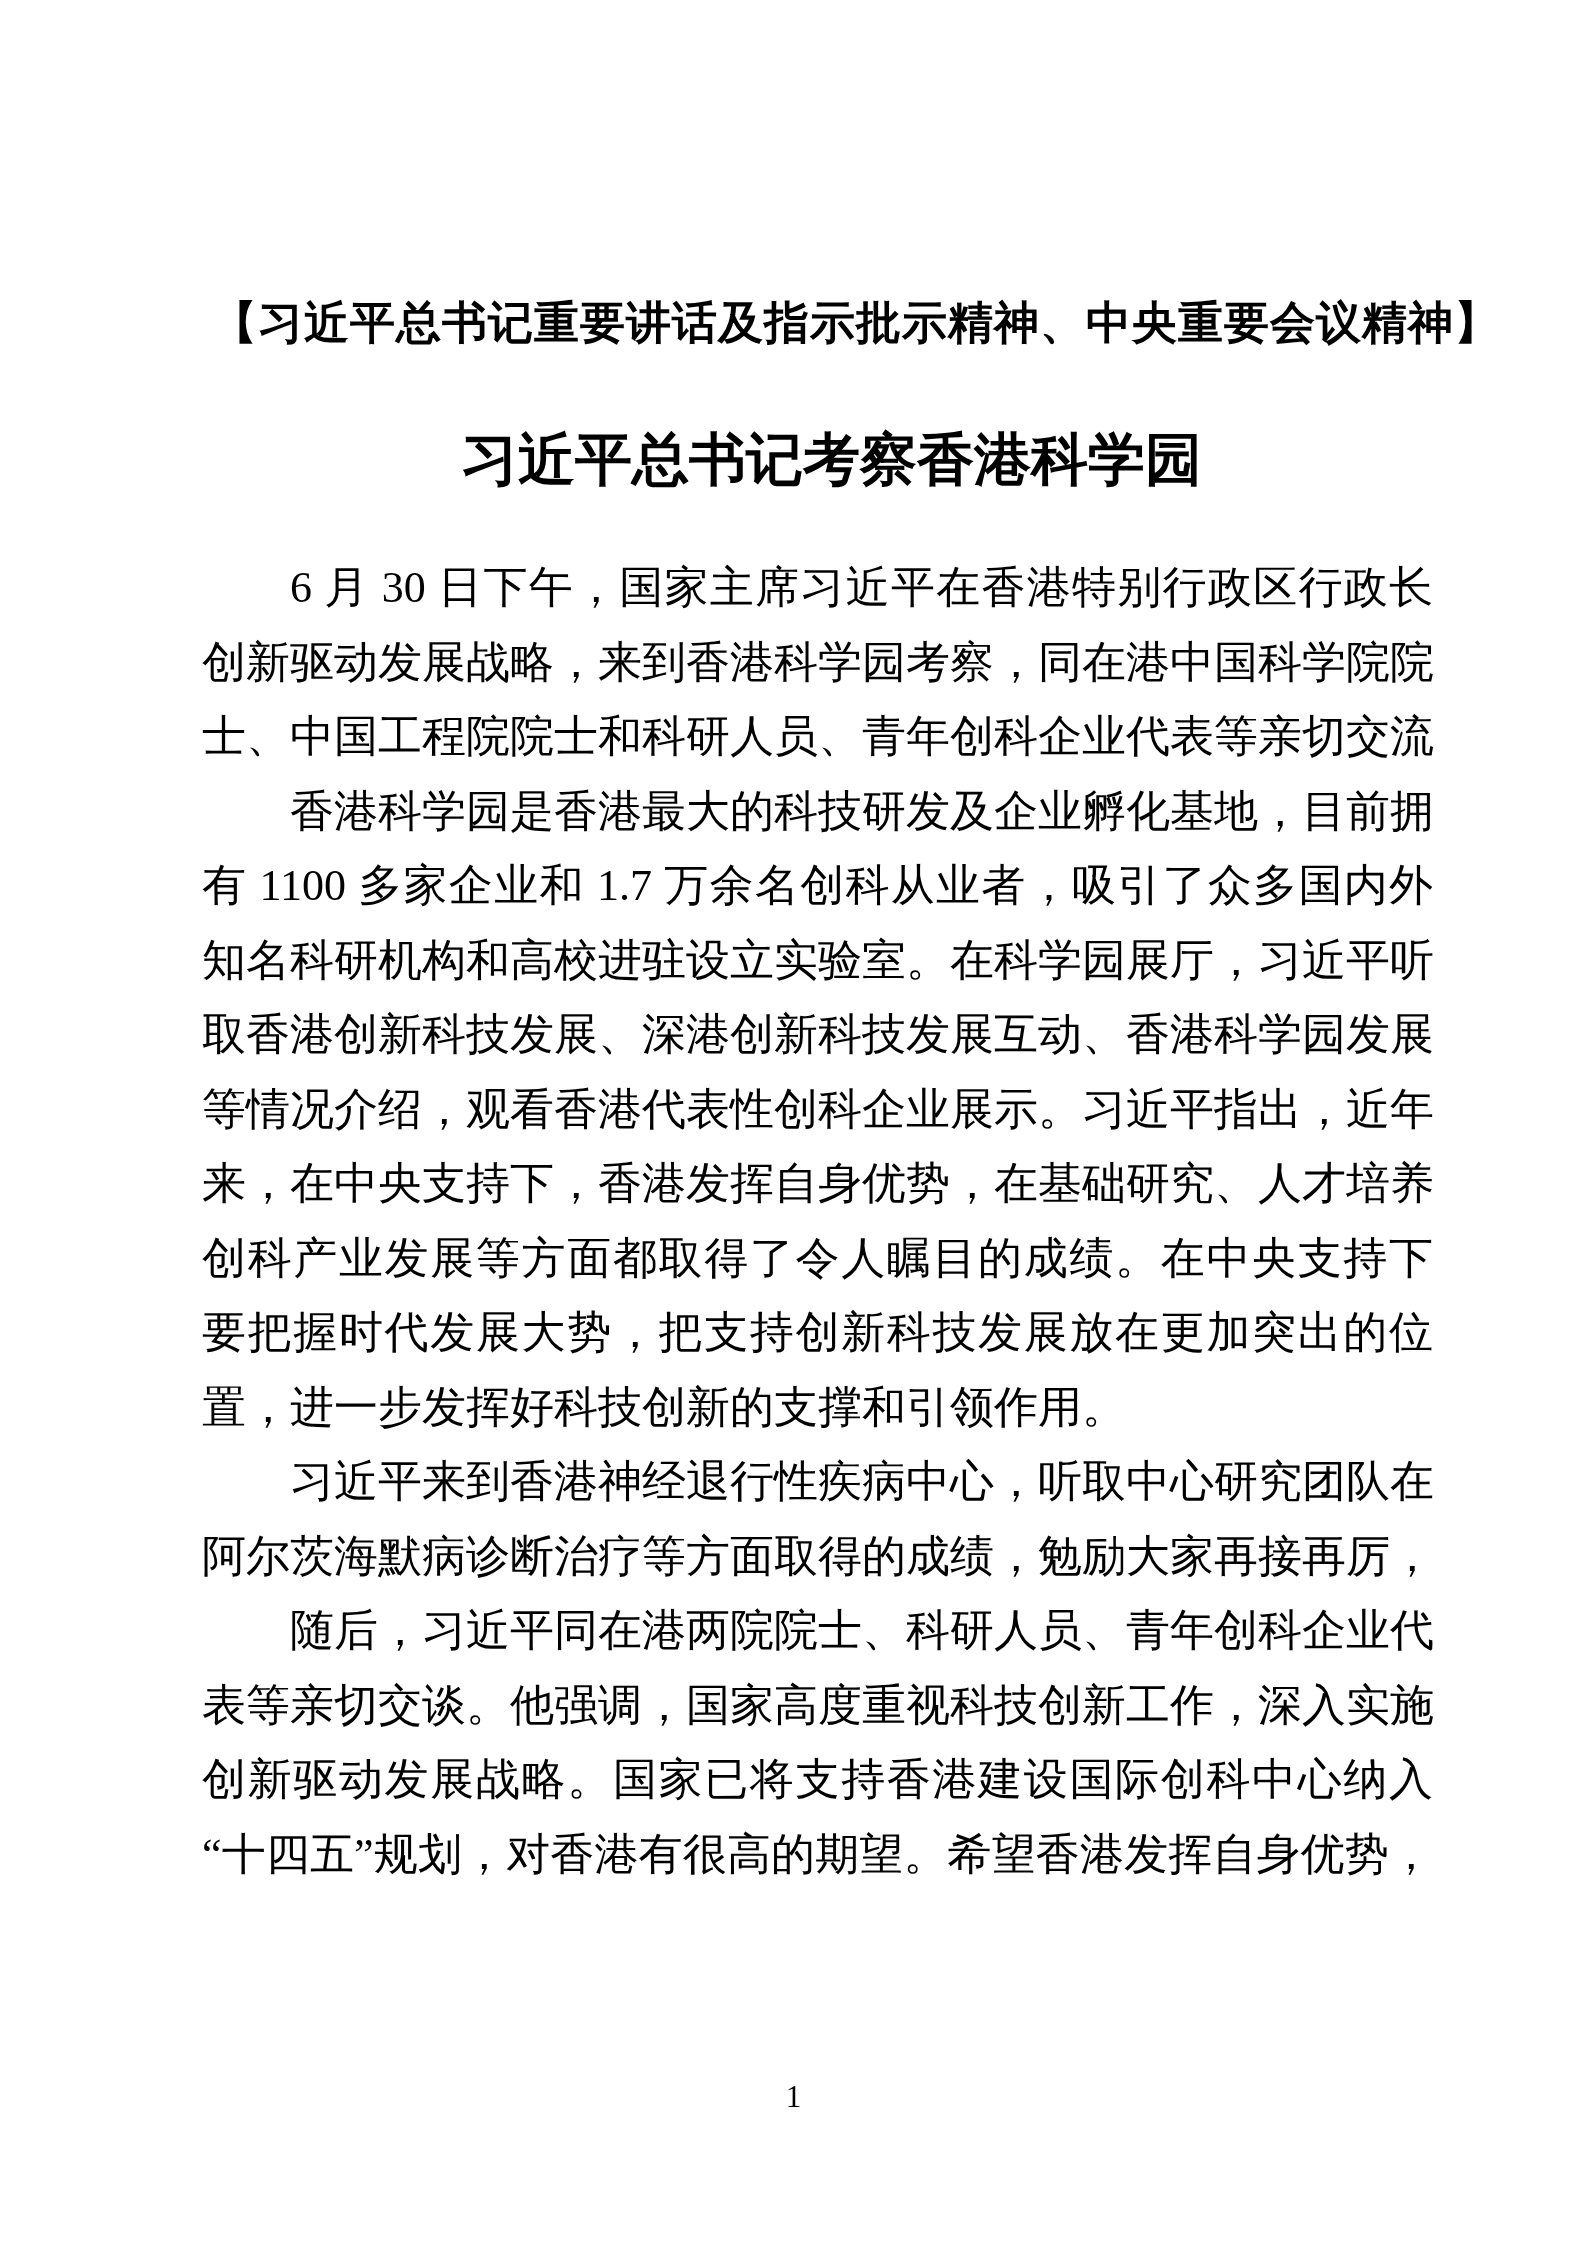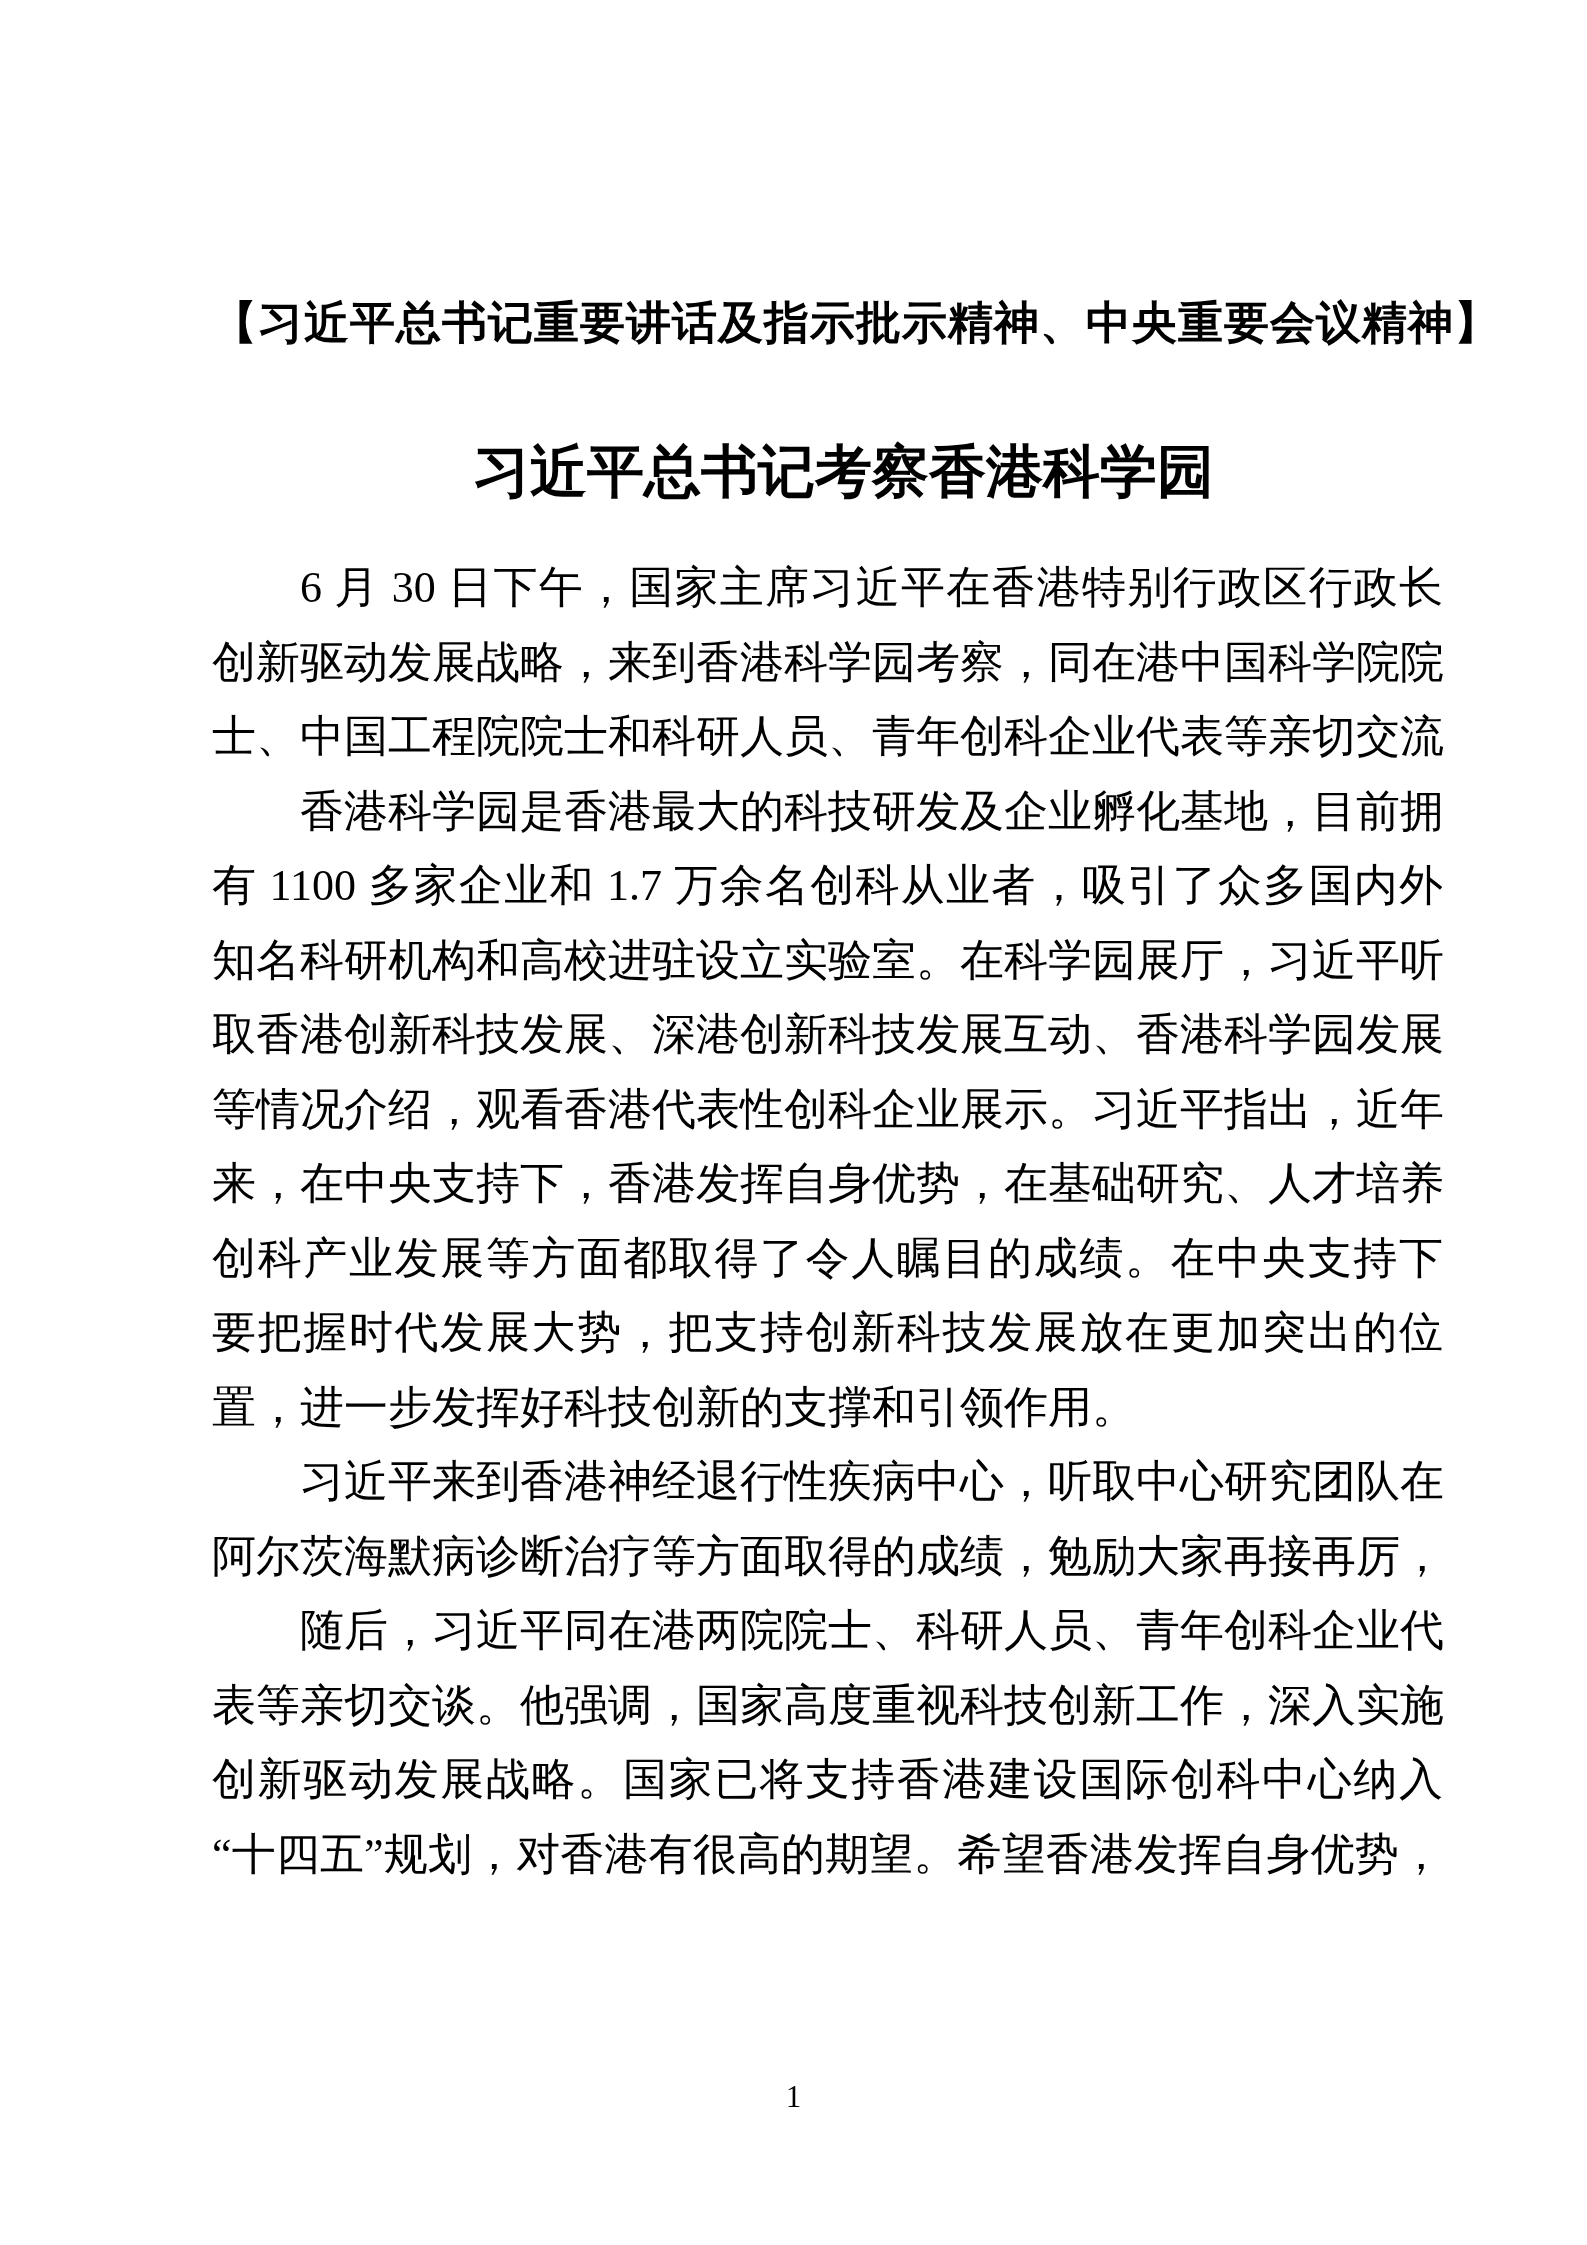--- a/index.html
+++ b/index.html
@@ -27,31 +27,31 @@
       font-weight: bold;
       letter-spacing: 1px;
       white-space: nowrap;
       line-height: 1.3;
     }
     .title {
       position: absolute;
       top: 420px;
       left: 212px;
       width: 1231px;
-      margin: 16px;
+      margin: 4px;
       text-align: center;
       font-size: 57px;
       font-weight: bold;
       white-space: nowrap;
       line-height: 1.25;
     }
     .article {
       position: absolute;
       top: 551px;
-      left: 212px;
+      left: 202px;
       width: 1231px;
     }
     .line {
       height: 74.5px;
       line-height: 74.5px;
       font-size: 44px;
       text-align: justify;
       text-justify: inter-character;
       white-space: nowrap;
       overflow: hidden;

